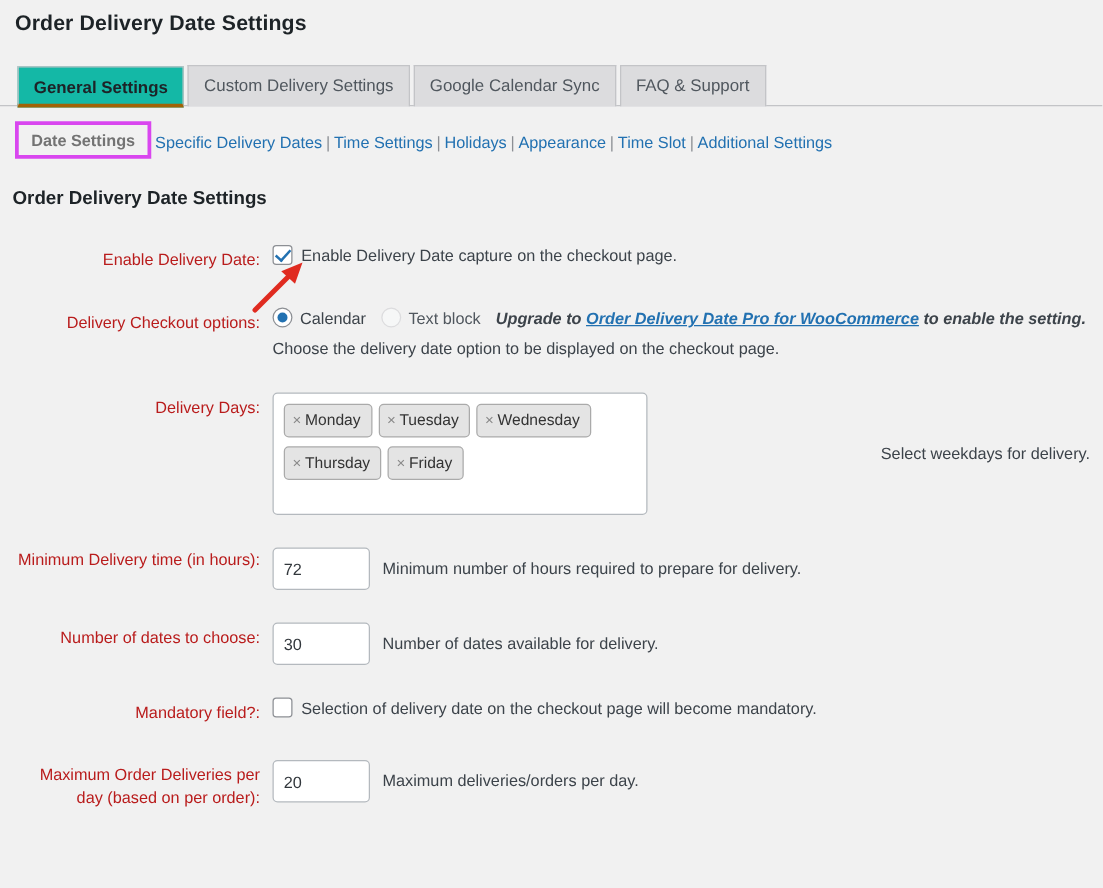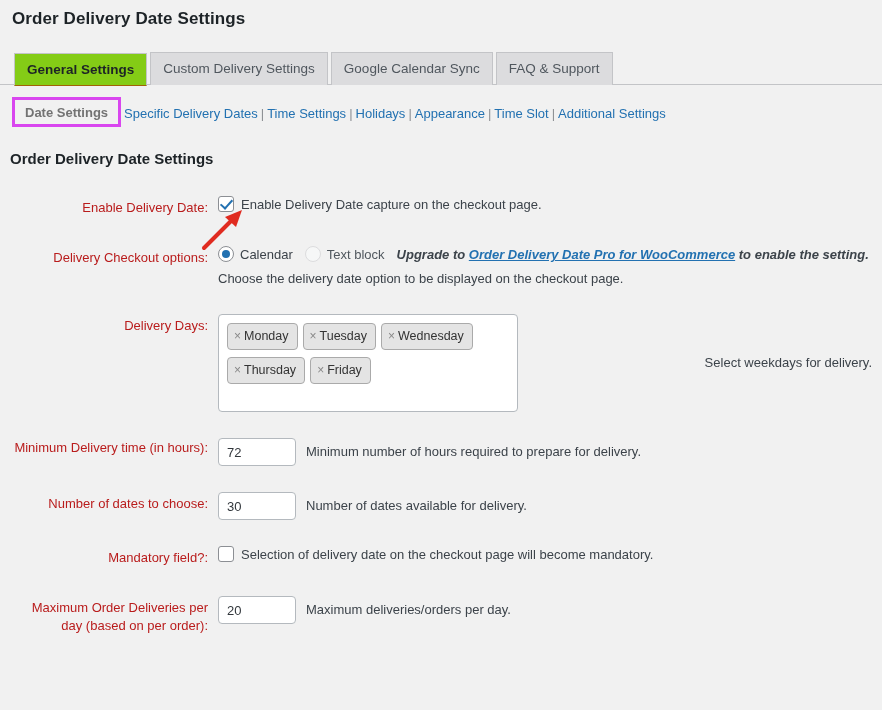--- a/index.html
+++ b/index.html
@@ -51,22 +51,22 @@
     border-bottom: none;
     background: #dcdcde;
     color: #50575e;
     font-size: 13.5px;
     font-weight: normal;
     text-decoration: none;
     vertical-align: bottom;
     cursor: pointer;
   }
   .nav-tab.active {
-    background: #84cc16;
-    border-bottom: 1px solid #a16207;
+    background: #14b8a6;
+    border-bottom: 3px solid #a16207;
     color: #1d2327;
     font-weight: bold;
     margin-bottom: -1px;
     position: relative;
     z-index: 2;
   }
 
   
   .subnav {
     padding: 13px 0 0 12px;
@@ -270,21 +270,21 @@
   .num-input {
     width: 78px;
     height: 28px;
     box-sizing: border-box;
     border: 1px solid #b4b9be;
     border-radius: 4px;
     background: #fff;
     color: #32373c;
     font-family: "Liberation Sans", sans-serif;
     font-size: 13px;
-    padding: 4px 8px;
+    padding: 16px 8px;
     vertical-align: middle;
     outline: none;
   }
   .inline-help {
     margin-left: 10px;
     font-size: 13px;
     color: #3c434a;
     vertical-align: middle;
   }
   .field-line { display: flex; align-items: center; }

